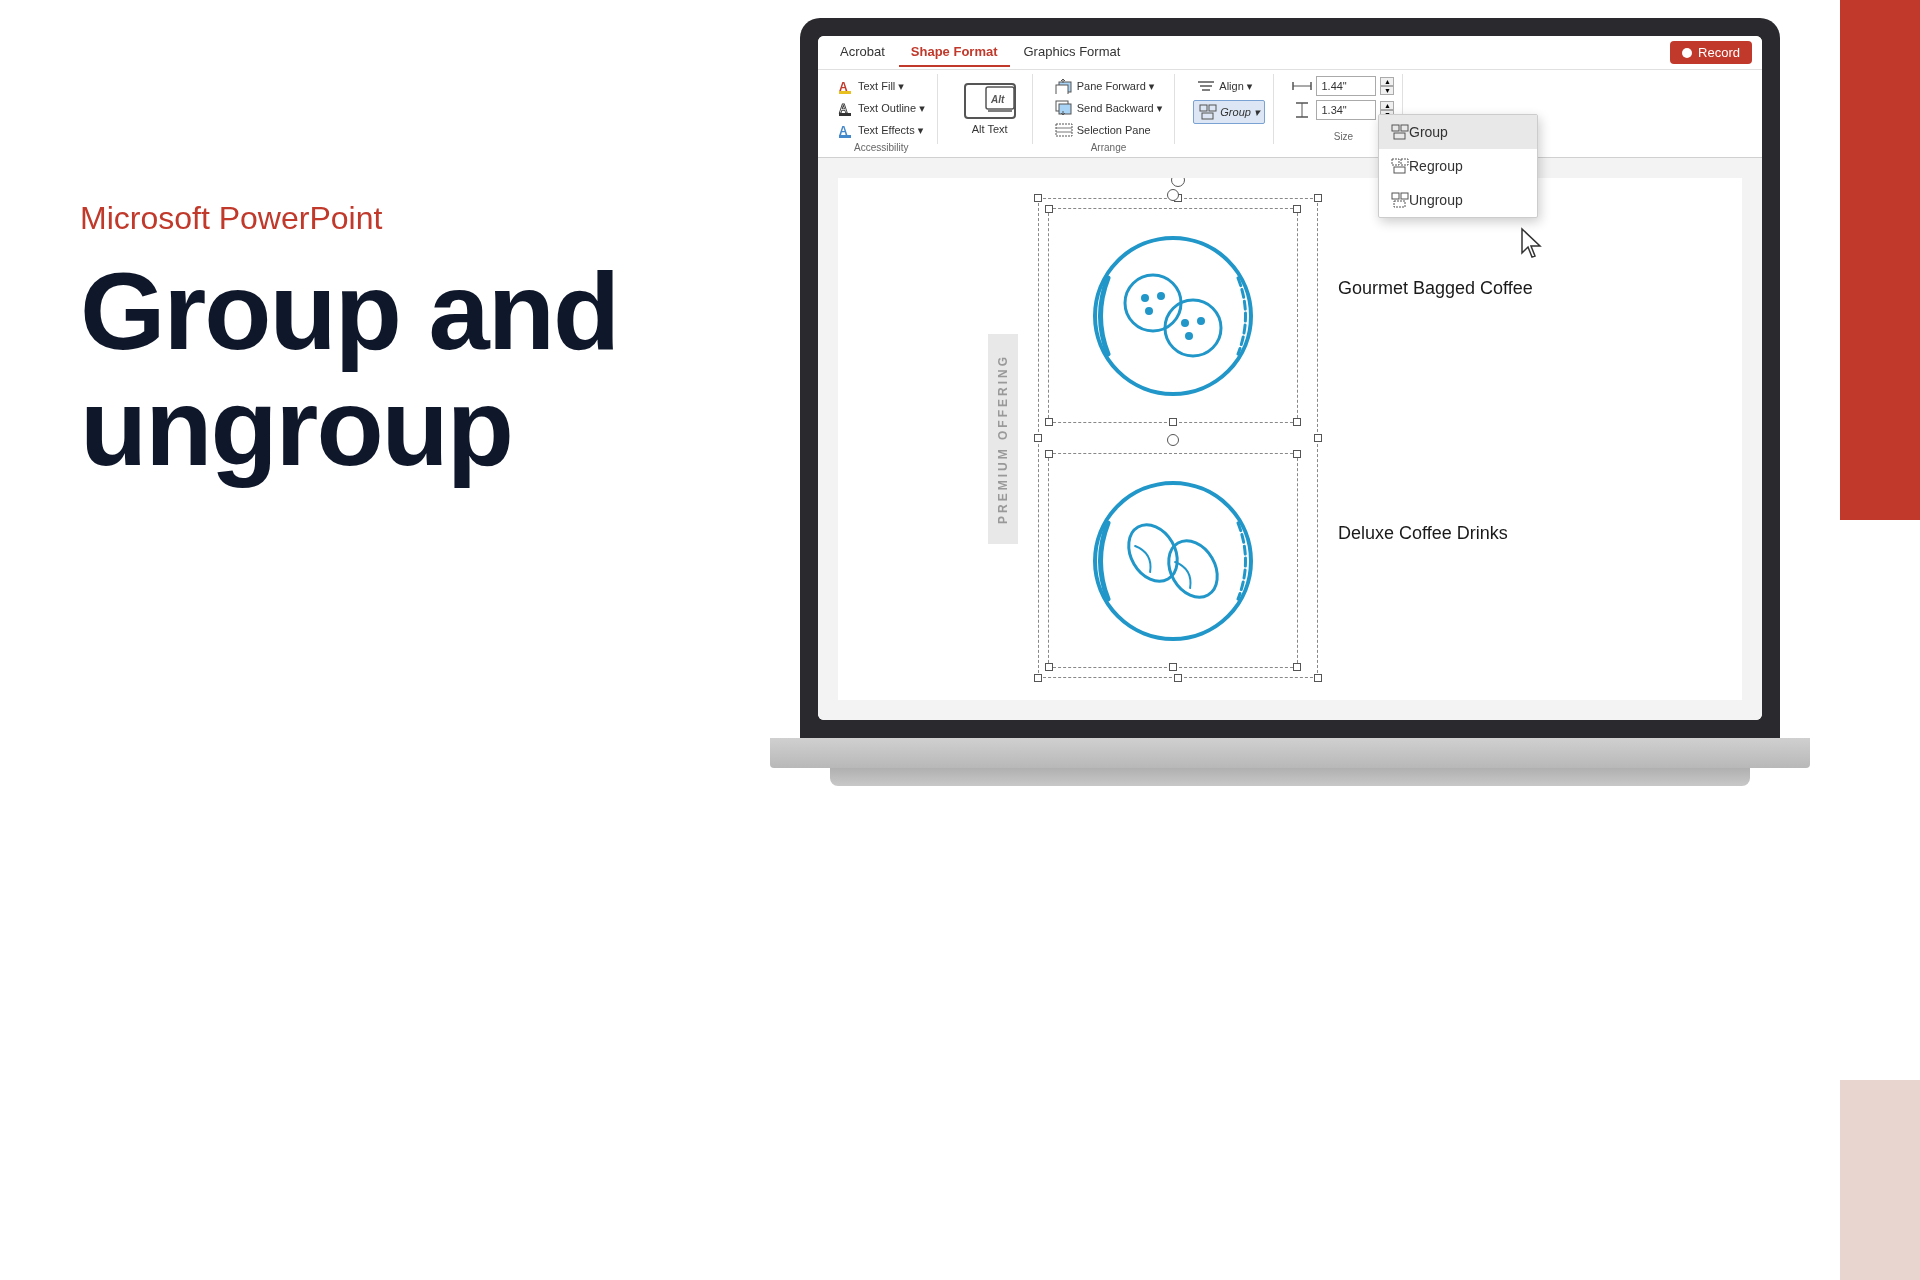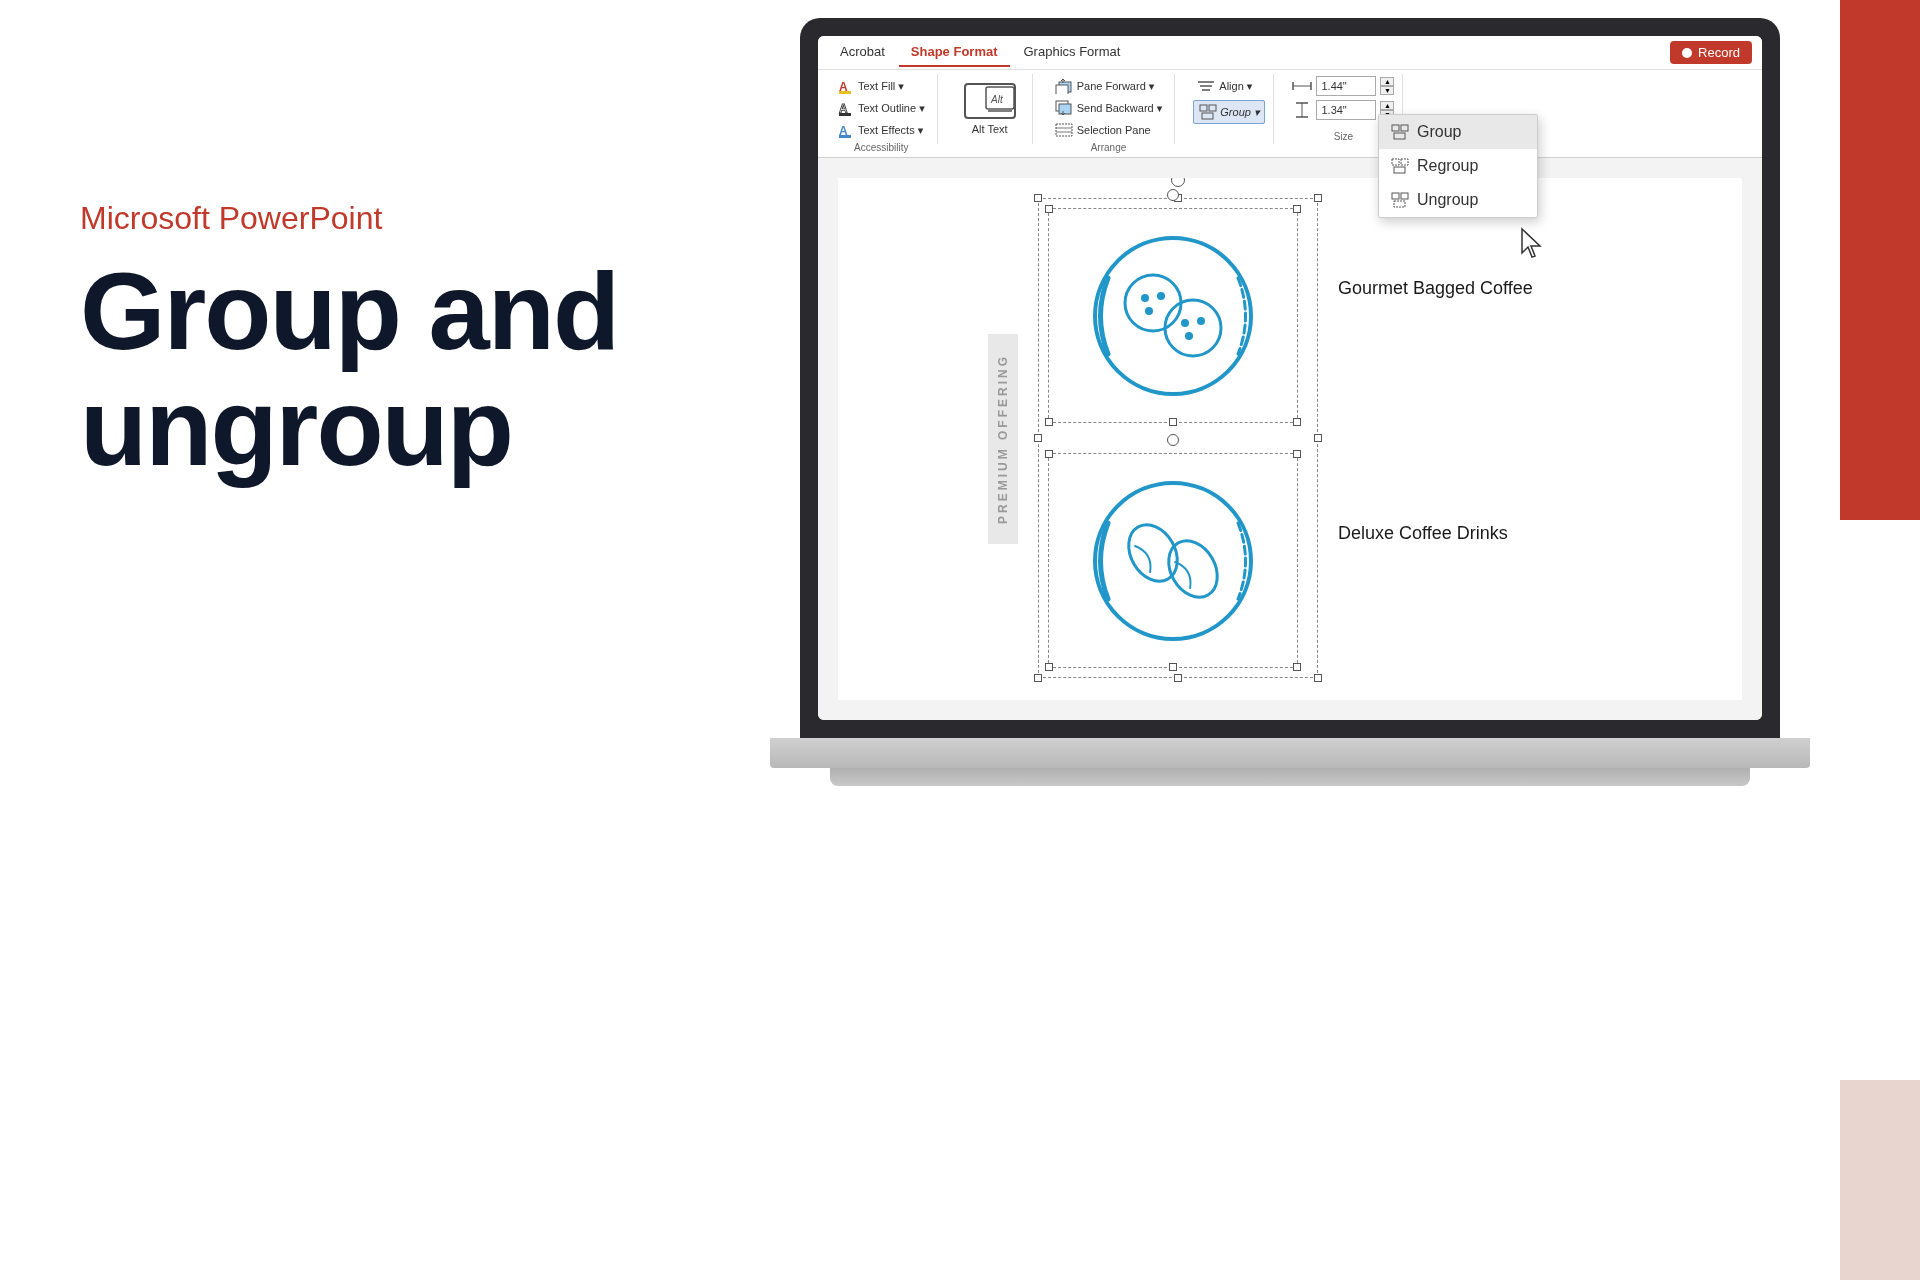--- a/index.html
+++ b/index.html
@@ -217,43 +217,42 @@
     }
     .alt-icon-large {
       width: 52px;
       height: 36px;
       border: 2px solid #555;
       border-radius: 4px;
       display: flex;
       align-items: center;
       justify-content: center;
       font-size: 10px;
-      font-weight: normal;
+      font-weight: bold;
       color: #555;
       padding-left: 18px;
     }
 
     
     .group-dropdown {
       position: absolute;
       top: 44px;
       left: 560px;
       width: 160px;
       background: white;
       border: 1px solid #ccc;
       box-shadow: 2px 4px 12px rgba(0,0,0,0.2);
       border-radius: 2px;
       z-index: 100;
     }
     .dropdown-item {
       display: flex;
       align-items: center;
-      gap: 8px;
       padding: 8px 12px;
-      font-size: 16px;
+      font-size: 14px;
       color: #333;
       cursor: pointer;
     }
     .dropdown-item:hover, .dropdown-item.hovered {
       background: #e8e8e8;
     }
     .dropdown-icon {
       width: 18px;
       height: 18px;
       display: flex;

